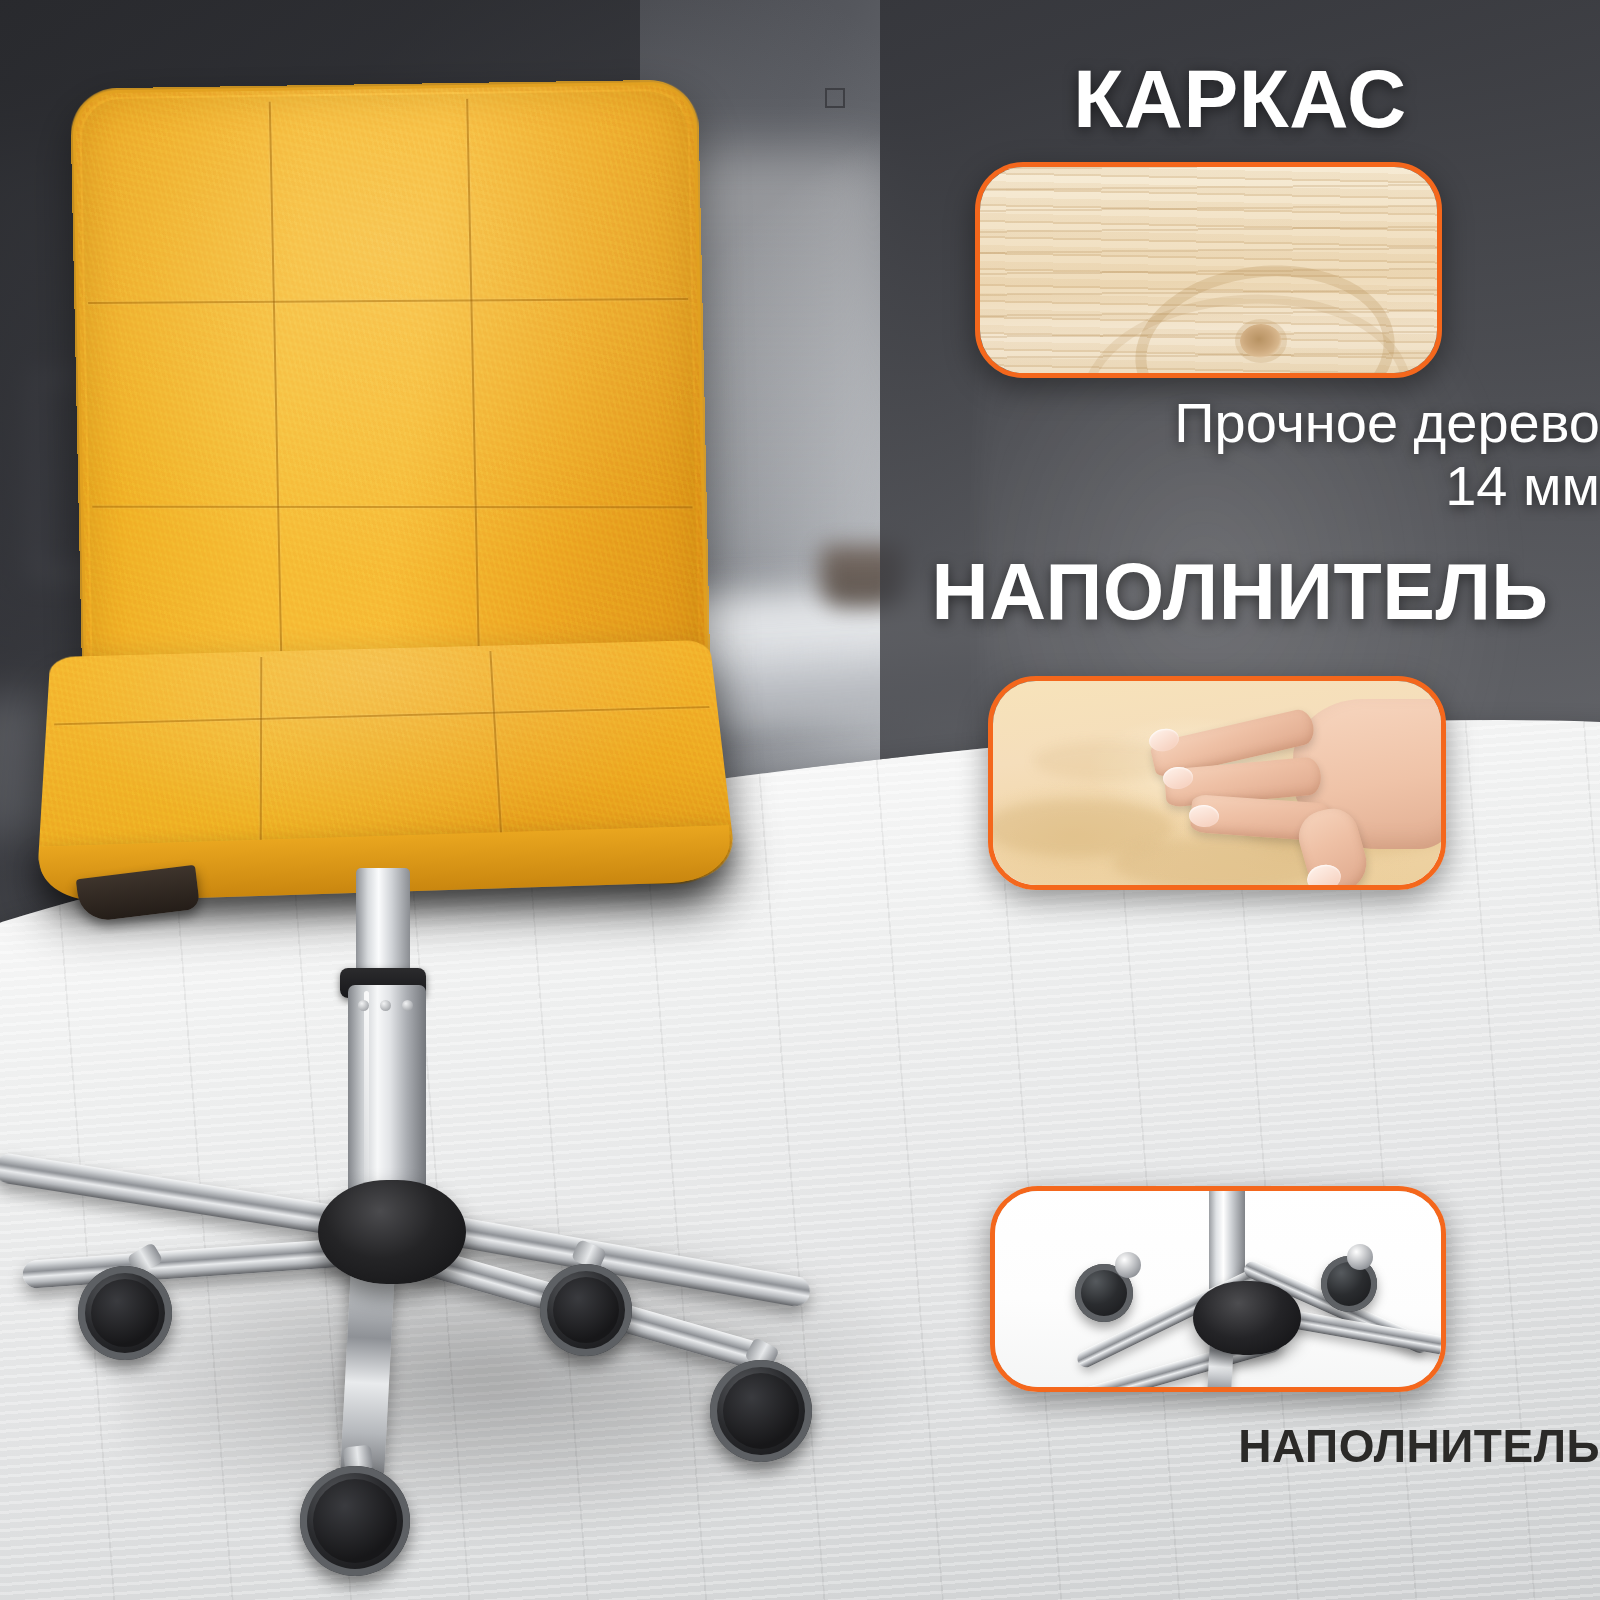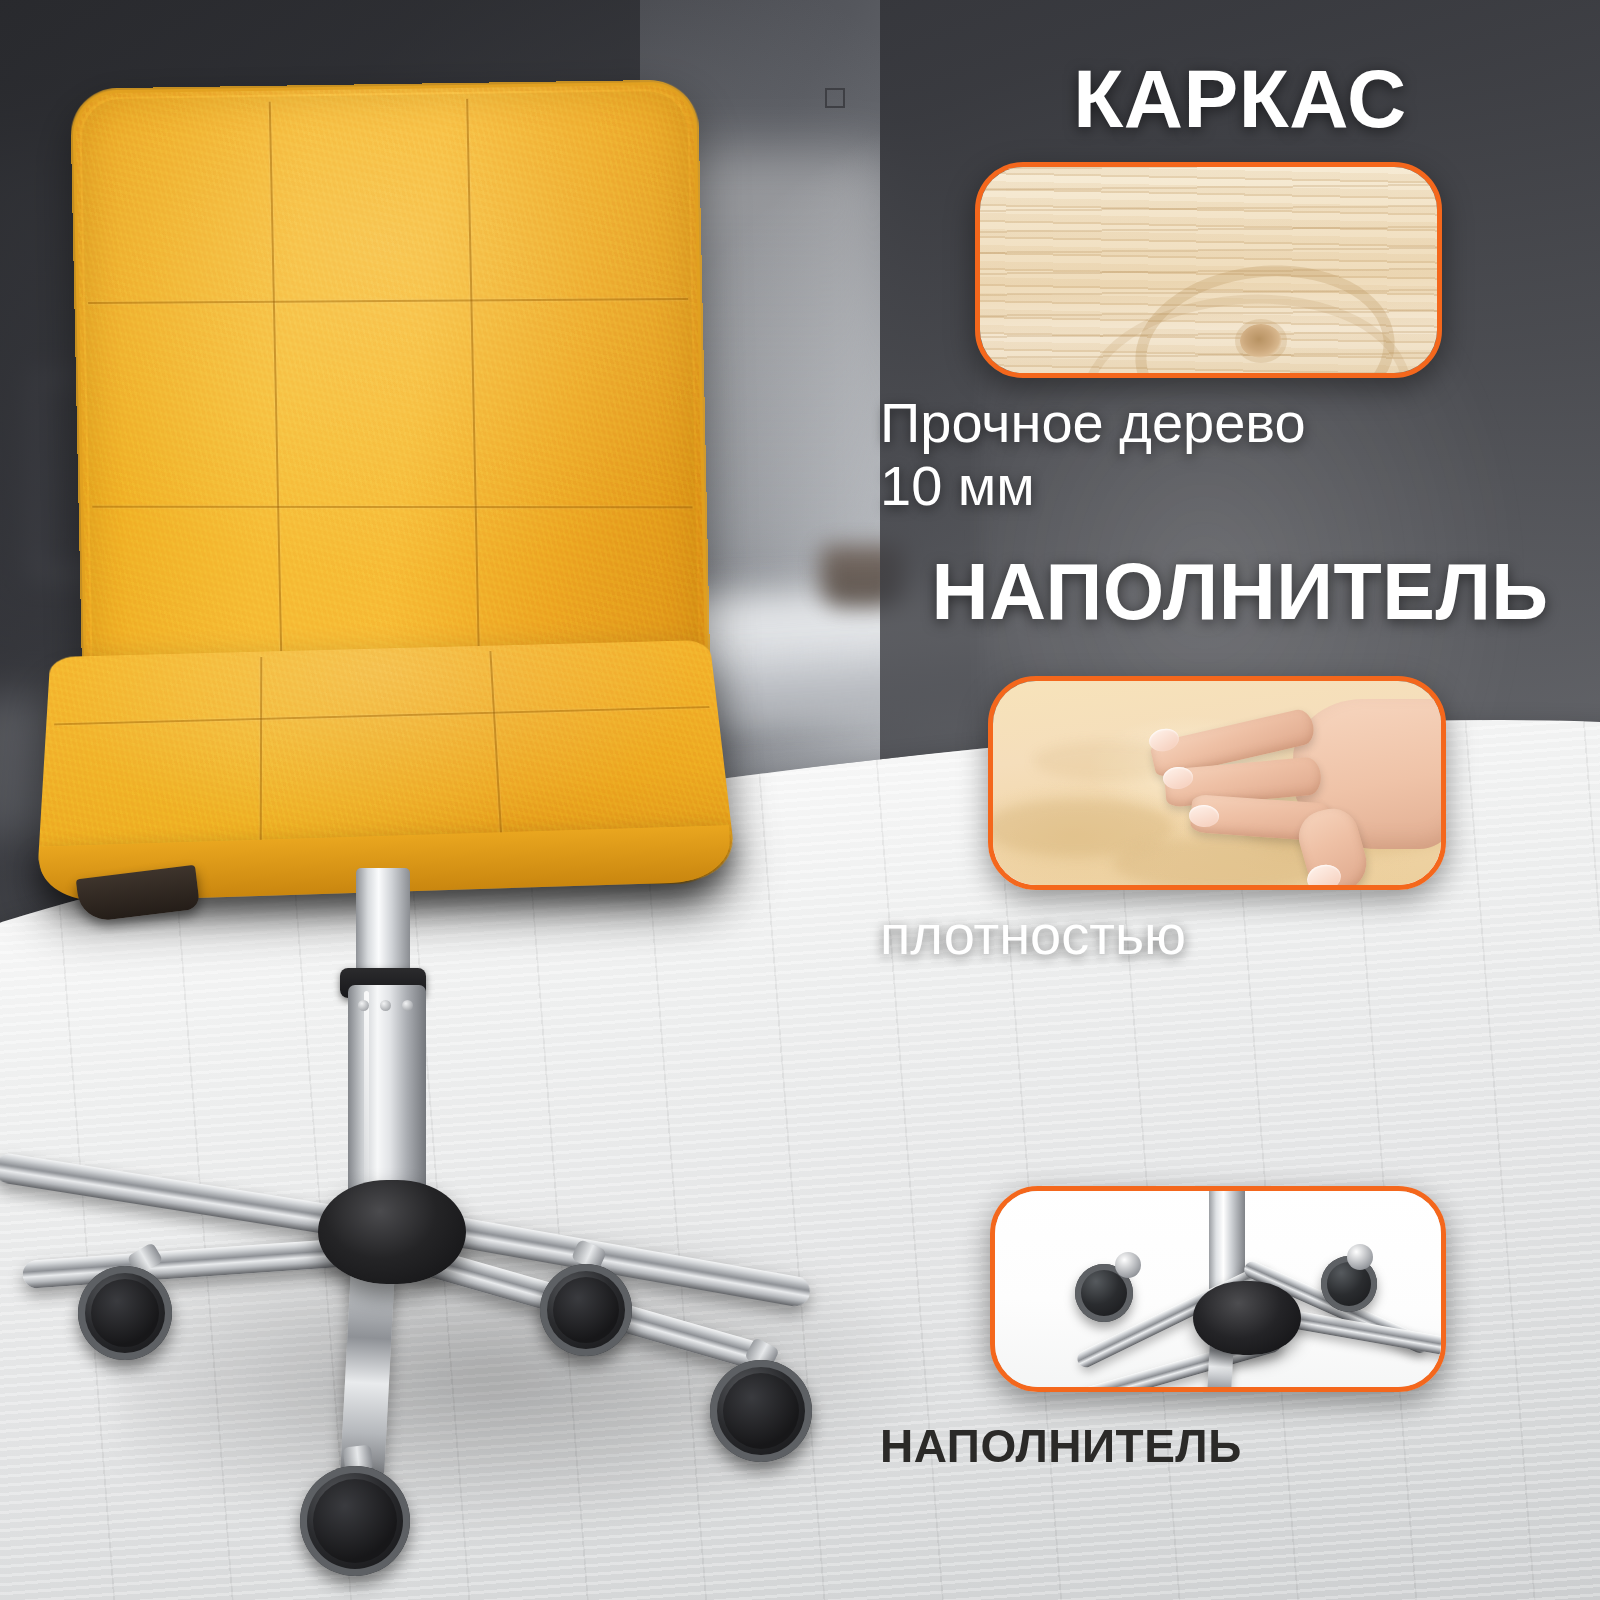--- a/index.html
+++ b/index.html
@@ -333,21 +333,21 @@
     z-index:5;
   }
   .bp-knob{
     position:absolute; width:26px; height:26px; border-radius:50%;
     background:radial-gradient(circle at 36% 30%,#ffffff,#9a9da2 70%,#6c6f74);
     z-index:5;
   }
 
   
   .cap {
-    position:absolute; left:0; width:720px; text-align:left;
+    position:absolute; left:0; width:720px; text-align:right;
     color:#fff; font-weight:400; line-height:1.12;
     text-shadow:0 3px 12px rgba(0,0,0,.55);
   }
   .cap-wood { top:392px; font-size:56px; }
   .cap-foam { top:904px; font-size:56px; }
   .cap-base {
     top:1420px; font-size:46px; font-weight:700; line-height:1.16;
     color:#2b2a28; text-shadow:none; letter-spacing:.5px;
   }
 
@@ -451,21 +451,21 @@
     <div class="card card-wood">
       <div class="wood">
         <div class="wood-arc"></div>
         <div class="wood-arc2"></div>
         <div class="wood-knot"></div>
       </div>
     </div>
 
     <div class="cap cap-wood">
       <div>Прочное дерево</div>
-      <div>10 мм</div>
+      <div>14 мм</div>
     </div>
 
     <div class="hd hd-napol">НАПОЛНИТЕЛЬ</div>
 
     <div class="card card-foam">
       <div class="foam">
         <div class="foam-wave" style="left:-10px; top:118px; width:190px; height:58px;"></div>
         <div class="foam-wave" style="left:120px; top:156px; width:220px; height:54px;"></div>
         <div class="foam-wave" style="left:250px; top:124px; width:210px; height:50px;"></div>
         <div class="foam-wave" style="left:40px;  top:60px;  width:150px; height:40px; opacity:.55;"></div>
@@ -478,21 +478,20 @@
           <div class="finger" style="left:156px; top:120px; width:60px; height:84px; border-radius:30px 30px 34px 34px; transform:rotate(-16deg);"></div>
           <div class="nail" style="left:2px;   top:40px;  transform:rotate(-13deg);"></div>
           <div class="nail" style="left:16px;  top:78px;  transform:rotate(-5deg);"></div>
           <div class="nail" style="left:42px;  top:116px; transform:rotate(4deg);"></div>
           <div class="nail" style="left:160px; top:176px; width:34px; height:26px; transform:rotate(-12deg);"></div>
         </div>
       </div>
     </div>
 
     <div class="cap cap-foam">
-      <div>плотностью</div>
     </div>
 
     <div class="card card-base">
       <div class="basephoto">
         <div class="bp-col"></div>
 
         <div class="bp-spoke" style="left:14%; top:36%; width:210px; height:17px; transform:rotate(-26deg); transform-origin:right center;"></div>
         <div class="bp-spoke" style="left:56%; top:34%; width:200px; height:17px; transform:rotate(24deg); transform-origin:left center;"></div>
         <div class="bp-spoke" style="left:8%;  top:72%; width:250px; height:18px; transform:rotate(-16deg); transform-origin:right center;"></div>
         <div class="bp-spoke" style="left:55%; top:56%; width:250px; height:18px; transform:rotate(10deg); transform-origin:left center;"></div>

